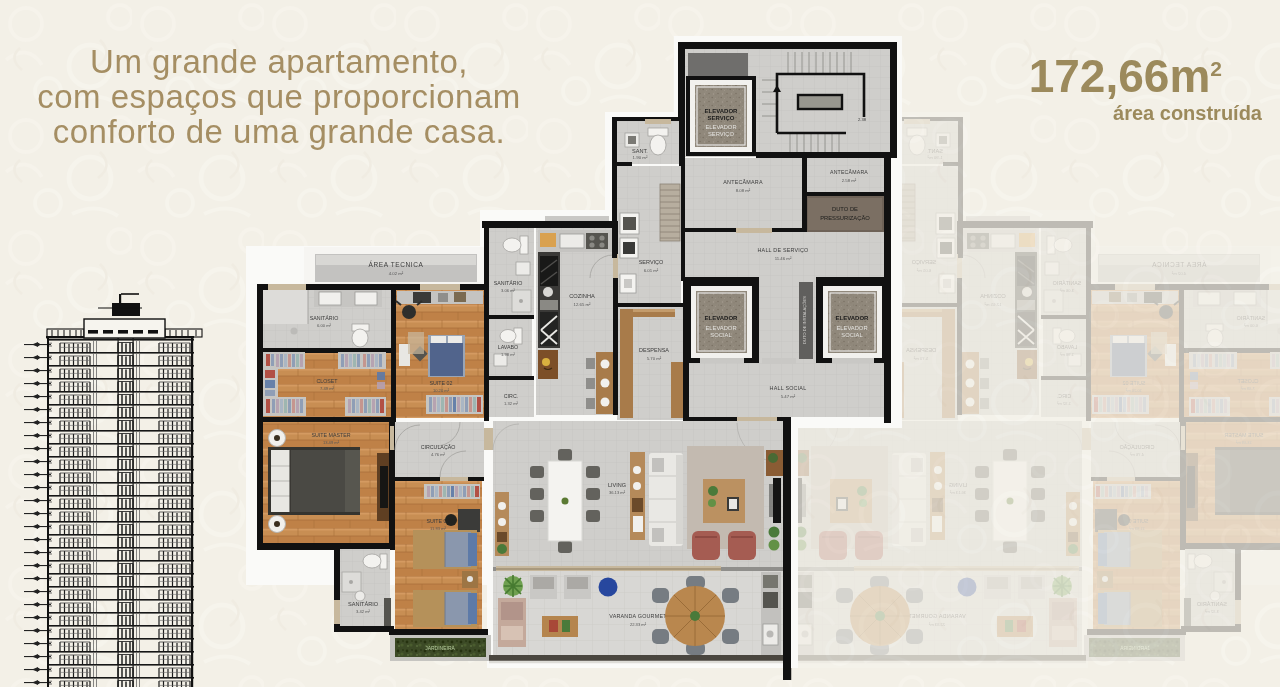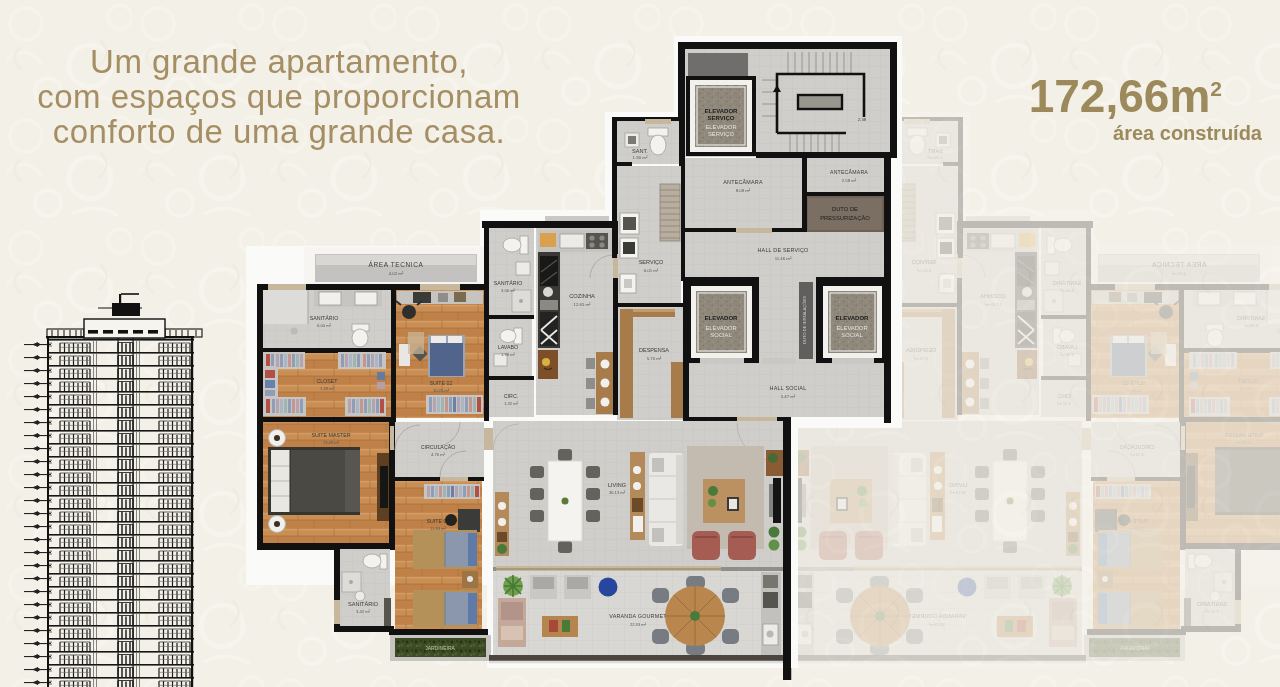--- a/index.html
+++ b/index.html
@@ -1,20 +1,20 @@
 <!DOCTYPE html>
 <html><head>
 <meta charset="utf-8">
 <style>
   html,body{margin:0;padding:0;}
   body{width:1280px;height:687px;overflow:hidden;font-family:"Liberation Sans",sans-serif;background:#f4f1e9;}
   .stage{position:relative;width:1280px;height:687px;}
   svg text{font-family:"Liberation Sans",sans-serif;}
   .head{position:absolute;left:8px;top:44px;width:542px;text-align:center;color:#a58e63;font-size:33px;line-height:35px;font-weight:400;letter-spacing:.5px;}
-  .area{position:absolute;right:18px;top:68px;text-align:right;color:#9c8a5c;}
+  .area{position:absolute;right:18px;top:48px;text-align:right;color:#9c8a5c;}
   .area .big{font-size:46px;font-weight:bold;line-height:42px;padding-right:40px;}
   .area .big sup{font-size:21px;vertical-align:16px;}
   .area .sub{font-size:20px;font-weight:bold;margin-top:5px;}
 </style>
 </head>
 <body>
 <div class="stage">
 
 <svg width="1280" height="687" viewBox="0 0 1280 687" style="position:absolute;left:0;top:0">
 <defs>

